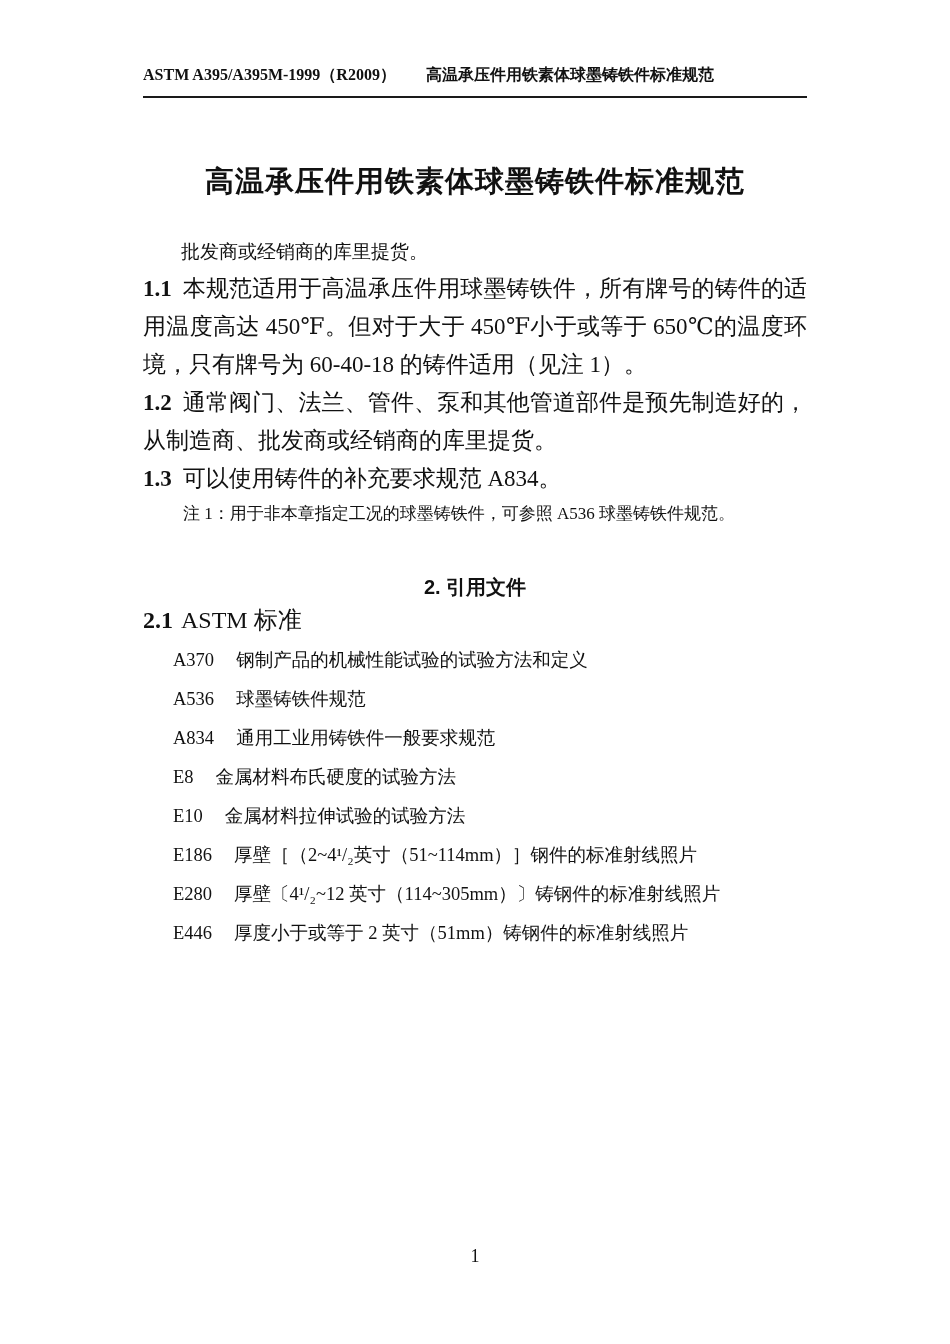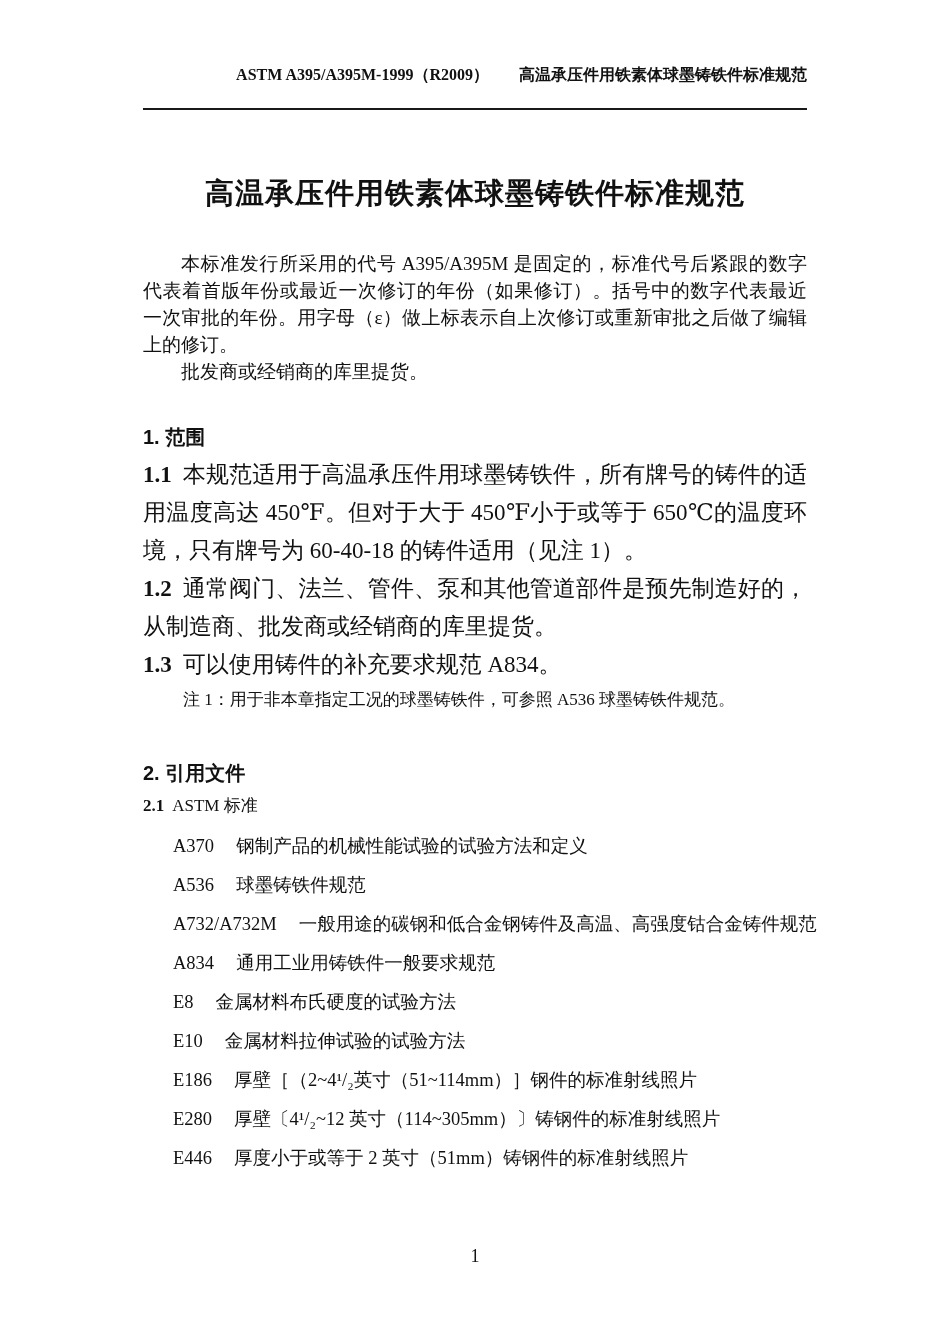--- a/index.html
+++ b/index.html
@@ -13,24 +13,24 @@
     width:950px;height:1344px;
     margin:0 auto;
     background:#ffffff;
     overflow:hidden;
     box-sizing:border-box;
     padding:0 143px;
   }
   
   .header{
     margin-top:64px;
-    text-align:right;
+    text-align:left;
     font-size:16px;
     line-height:22px;
-    padding-bottom:22px;
+    padding-bottom:10px;
     border-bottom:2px solid #1a1a1a;
     white-space:nowrap;
   }
   .hdr-code{font-weight:bold;margin-right:26px;}
   .hdr-title{font-weight:bold;}
   
   .doc-title{
     margin:63px 0 0 0;
     font-family:"Liberation Sans","DejaVu Sans",sans-serif;
     font-weight:bold;
@@ -49,41 +49,41 @@
     text-indent:2em;
   }
   
   .sec-heading{
     font-family:"Liberation Sans","DejaVu Sans",sans-serif;
     font-weight:bold;
     font-size:20px;
     line-height:28px;
   }
   .sec1-heading{margin-top:38px;}
-  .sec2-heading{margin-top:46px;}
+  .sec2-heading{margin-top:46px;text-align:center;}
   
   .clauses{margin-top:5px;}
   .clause{
     margin:0;
     font-size:23px;
     line-height:38px;
     text-align:justify;
   }
   .clause b{margin-right:11px;}
   
   .note{
     margin:3px 0 0 0;
     padding-left:40px;
     font-size:17px;
     line-height:26px;
   }
   
   .subclause{
     margin:4px 0 0 0;
-    font-size:17px;
+    font-size:24px;
     line-height:30px;
   }
   .subclause b{margin-right:8px;}
   
   .std-list{margin-top:10px;padding-left:30px;}
   .std-item{
     font-size:18.5px;
     line-height:30px;
     margin-bottom:9px;
     white-space:nowrap;
@@ -105,42 +105,39 @@
 <div class="page">
 
   <div class="header">
     <span class="hdr-code">ASTM A395/A395M-1999（R2009）</span>
     <span class="hdr-title">高温承压件用铁素体球墨铸铁件标准规范</span>
   </div>
 
   <h1 class="doc-title">高温承压件用铁素体球墨铸铁件标准规范</h1>
 
   <div class="intro">
-    <p>本标准发行所采用的代号 A395/A395M 是固定的，标准代号后紧跟的数字代表着首版年份或最近一次修订的年份（如果修订）。括号中的数字代表最近一次审批的年份。用字母（ε）做上标表示自上次修订或重新审批之后做了编辑上的修订。</p>
     <p>批发商或经销商的库里提货。</p>
   </div>
 
-  <div class="sec-heading sec1-heading">1. 范围</div>
 
   <div class="clauses">
     <p class="clause"><b>1.1</b><span>本规范适用于高温承压件用球墨铸铁件，所有牌号的铸件的适用温度高达 450℉。但对于大于 450℉小于或等于 650℃的温度环境，只有牌号为 60-40-18 的铸件适用（见注 1）。</span></p>
     <p class="clause"><b>1.2</b><span>通常阀门、法兰、管件、泵和其他管道部件是预先制造好的，从制造商、批发商或经销商的库里提货。</span></p>
     <p class="clause"><b>1.3</b><span>可以使用铸件的补充要求规范 A834。</span></p>
   </div>
 
   <p class="note">注 1：用于非本章指定工况的球墨铸铁件，可参照 A536 球墨铸铁件规范。</p>
 
   <div class="sec-heading sec2-heading">2. 引用文件</div>
 
   <p class="subclause"><b>2.1</b><span>ASTM 标准</span></p>
 
   <div class="std-list">
     <div class="std-item"><span class="std-code">A370</span><span class="std-desc">钢制产品的机械性能试验的试验方法和定义</span></div>
     <div class="std-item"><span class="std-code">A536</span><span class="std-desc">球墨铸铁件规范</span></div>
-    <div class="std-item"><span class="std-code">A732/A732M</span><span class="std-desc">一般用途的碳钢和低合金钢铸件及高温、高强度钴合金铸件规范</span></div>
     <div class="std-item"><span class="std-code">A834</span><span class="std-desc">通用工业用铸铁件一般要求规范</span></div>
     <div class="std-item"><span class="std-code">E8</span><span class="std-desc">金属材料布氏硬度的试验方法</span></div>
     <div class="std-item"><span class="std-code">E10</span><span class="std-desc">金属材料拉伸试验的试验方法</span></div>
     <div class="std-item"><span class="std-code">E186</span><span class="std-desc">厚壁［（2~4¹/₂英寸（51~114mm）］钢件的标准射线照片</span></div>
     <div class="std-item"><span class="std-code">E280</span><span class="std-desc">厚壁〔4¹/₂~12 英寸（114~305mm）〕铸钢件的标准射线照片</span></div>
     <div class="std-item"><span class="std-code">E446</span><span class="std-desc">厚度小于或等于 2 英寸（51mm）铸钢件的标准射线照片</span></div>
   </div>
 
   <div class="footer">1</div>
 

